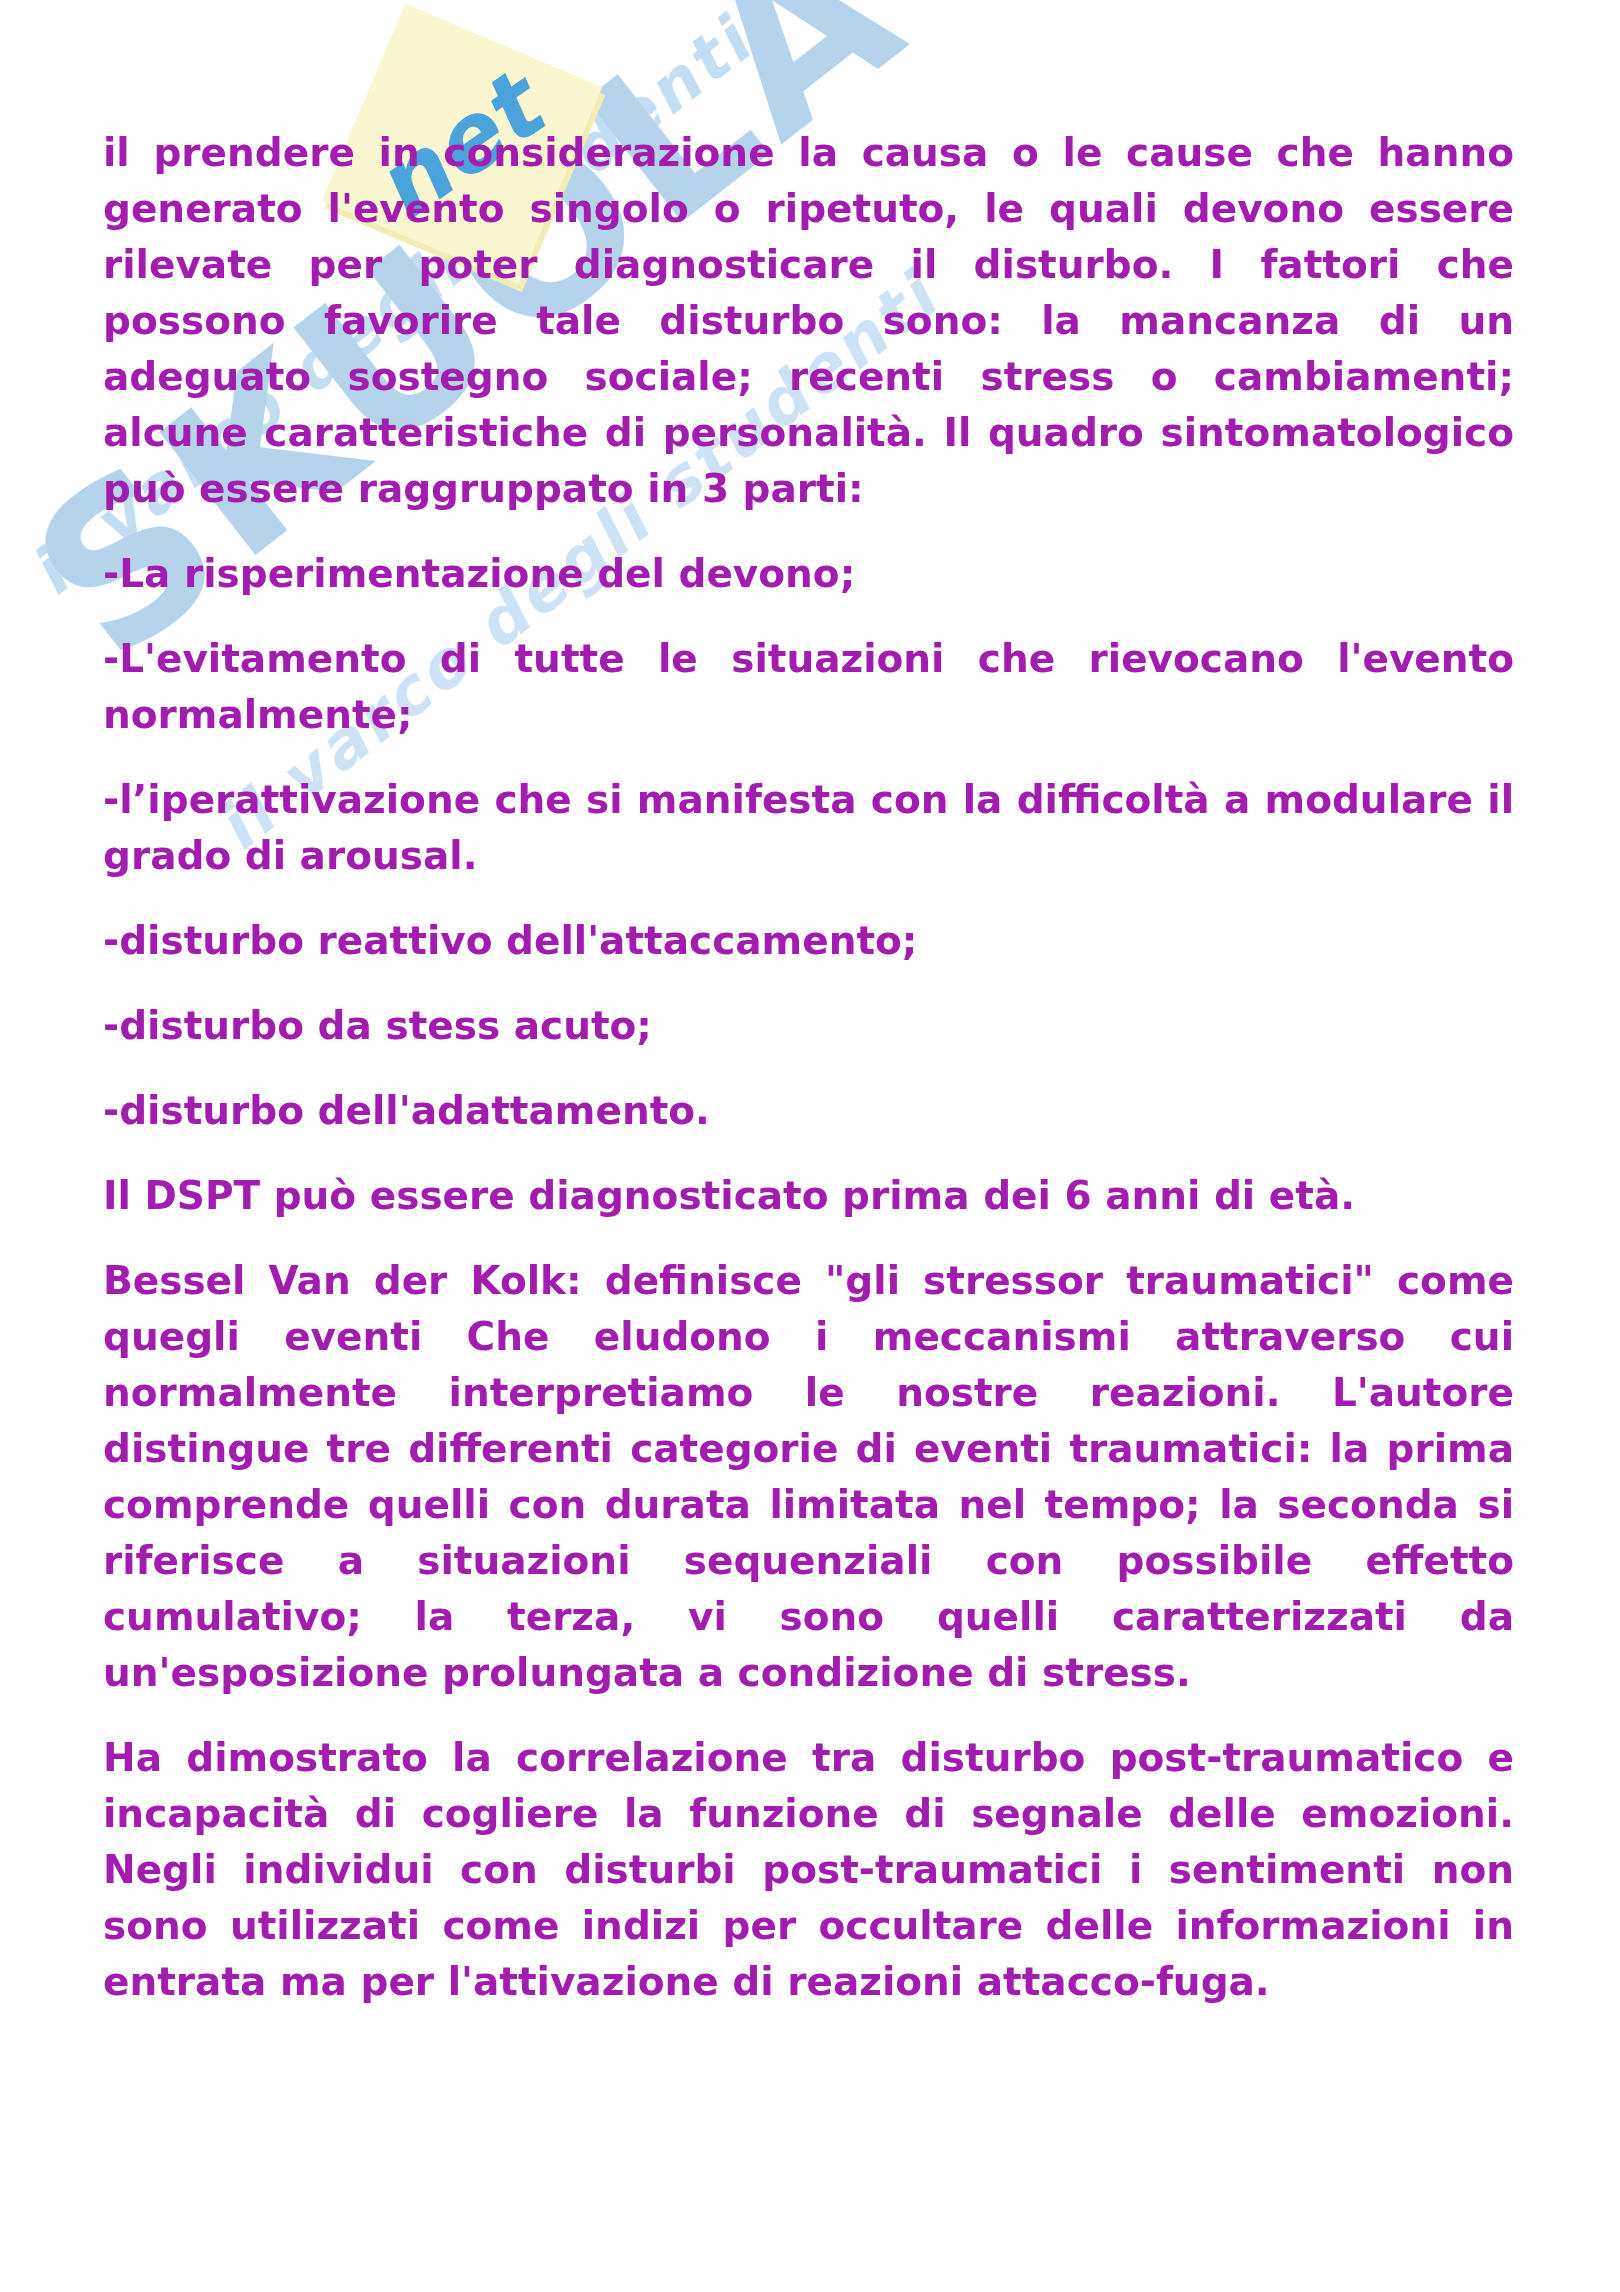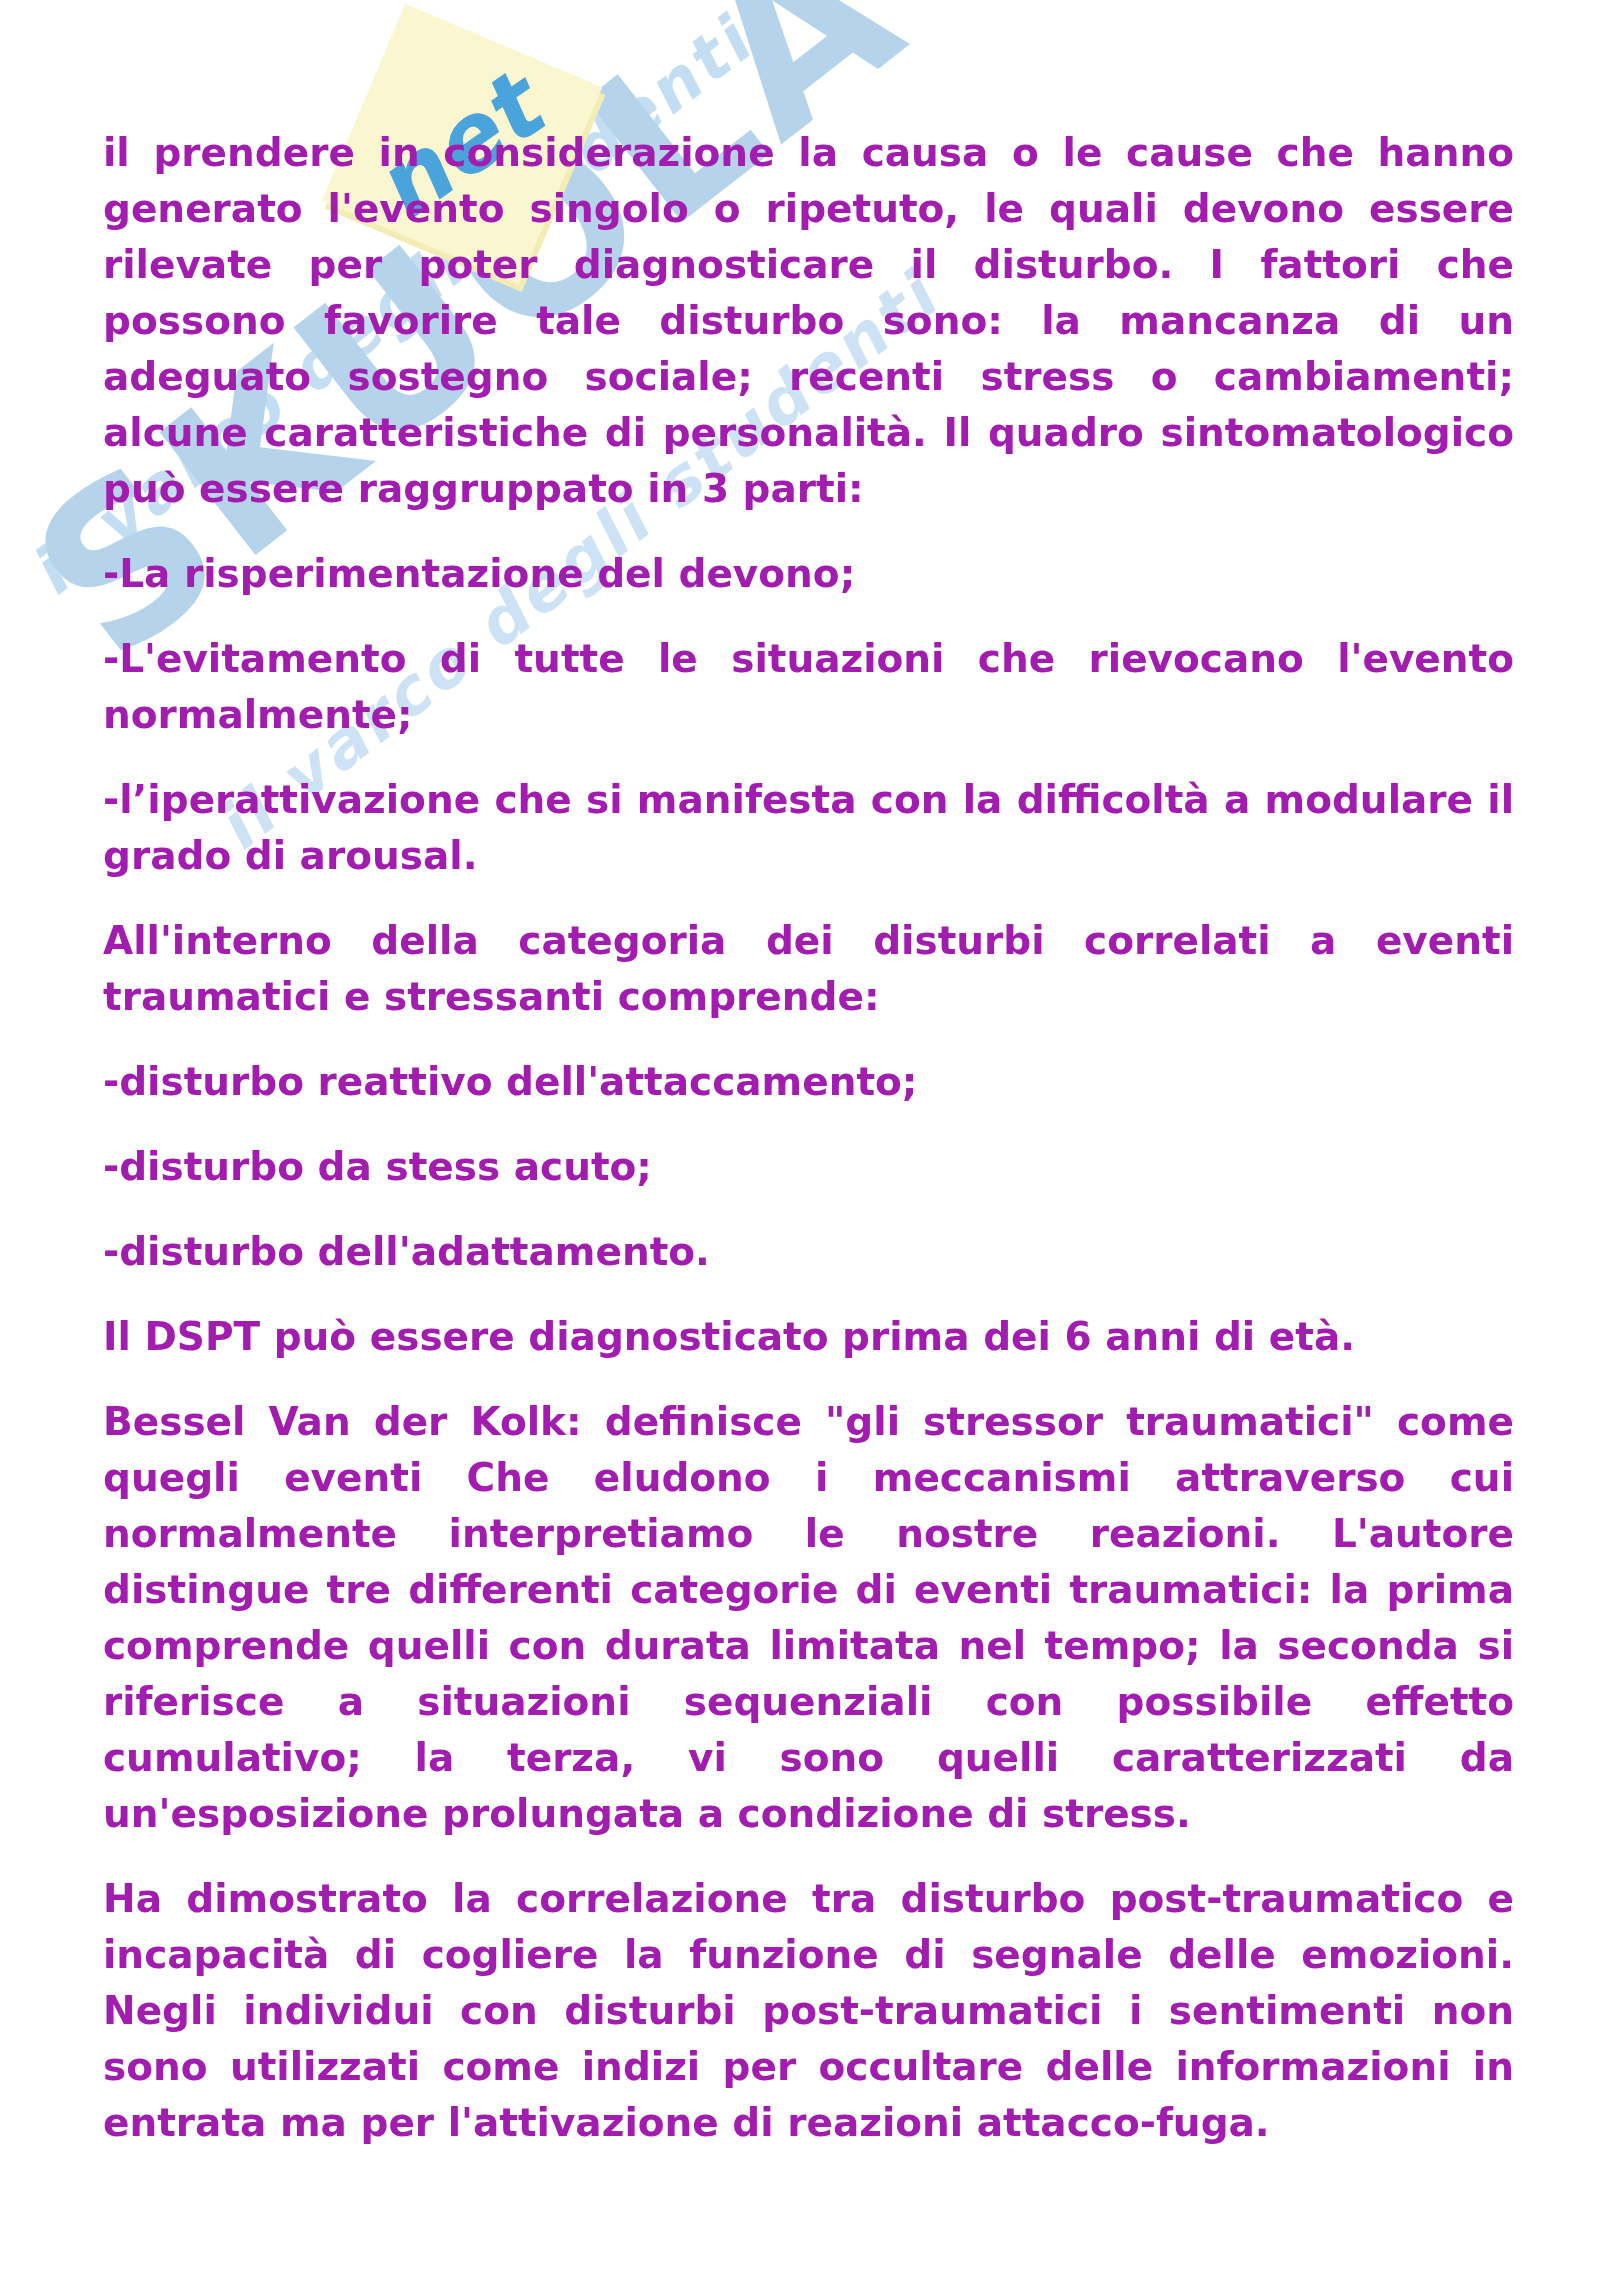--- a/index.html
+++ b/index.html
@@ -101,21 +101,20 @@
     <div class="wm-diamond">
       <span class="wm-net">net</span>
     </div>
   </div>
 
   <main class="content">
     <p>il prendere in considerazione la causa o le cause che hanno generato l'evento singolo o ripetuto, le quali devono essere rilevate per poter diagnosticare il disturbo. I fattori che possono favorire tale disturbo sono: la mancanza di un adeguato sostegno sociale; recenti stress o cambiamenti; alcune caratteristiche di personalità. Il quadro sintomatologico può essere raggruppato in 3 parti:</p>
     <p>-La risperimentazione del devono;</p>
     <p>-L'evitamento di tutte le situazioni che rievocano l'evento normalmente;</p>
     <p>-l’iperattivazione che si manifesta con la difficoltà a modulare il grado di arousal.</p>
-    <p>All'interno della categoria dei disturbi correlati a eventi traumatici e stressanti comprende:</p>
     <p>-disturbo reattivo dell'attaccamento;</p>
     <p>-disturbo da stess acuto;</p>
     <p>-disturbo dell'adattamento.</p>
     <p>Il DSPT può essere diagnosticato prima dei 6 anni di età.</p>
     <p class="gap-before">Bessel Van der Kolk: definisce "gli stressor traumatici" come quegli eventi Che eludono i meccanismi attraverso cui normalmente interpretiamo le nostre reazioni. L'autore distingue tre differenti categorie di eventi traumatici: la prima comprende quelli con durata limitata nel tempo; la seconda si riferisce a situazioni sequenziali con possibile effetto cumulativo; la terza, vi sono quelli caratterizzati da un'esposizione prolungata a condizione di stress.</p>
     <p>Ha dimostrato la correlazione tra disturbo post-traumatico e incapacità di cogliere la funzione di segnale delle emozioni. Negli individui con disturbi post-traumatici i sentimenti non sono utilizzati come indizi per occultare delle informazioni in entrata ma per l'attivazione di reazioni attacco-fuga.</p>
   </main>
 
 </div>
 

